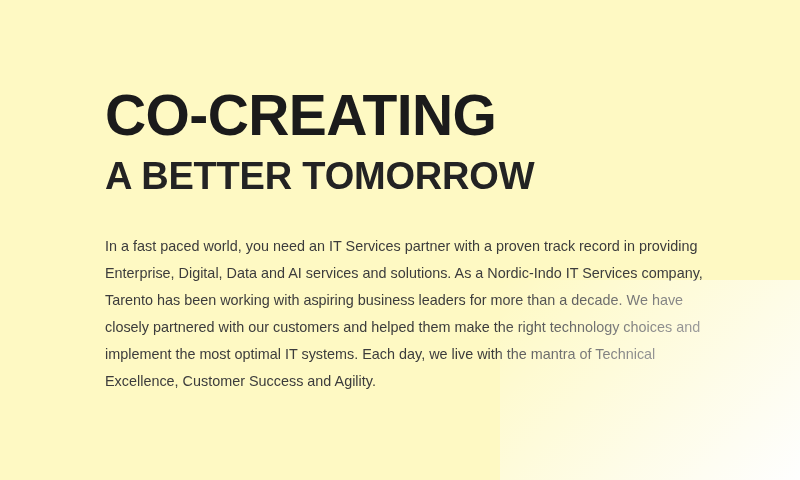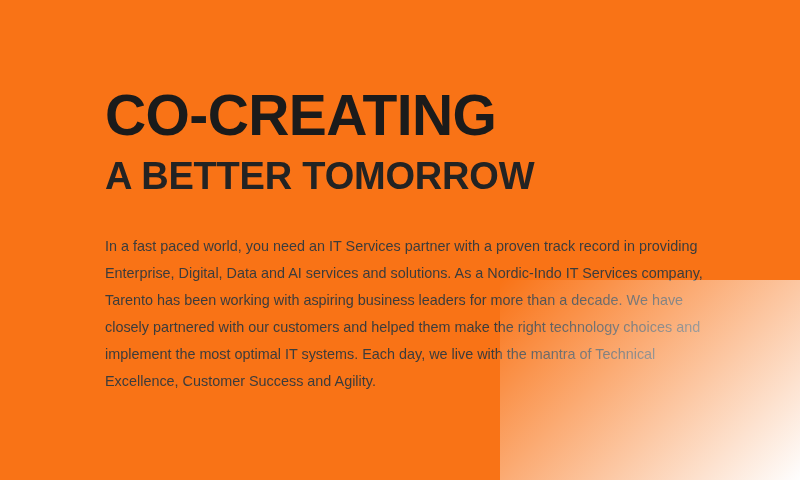--- a/index.html
+++ b/index.html
@@ -12,21 +12,21 @@
     height: 480px;
     background: #ffffff;
     font-family: "Liberation Sans", sans-serif;
     overflow: hidden;
   }
 
   .page {
     position: relative;
     width: 800px;
     height: 480px;
-    background: #f97316;
+    background: #fef9c3;
     box-sizing: border-box;
   }
 
   
   .page::after {
     content: "";
     position: absolute;
     right: 0;
     bottom: 0;
     width: 300px;

